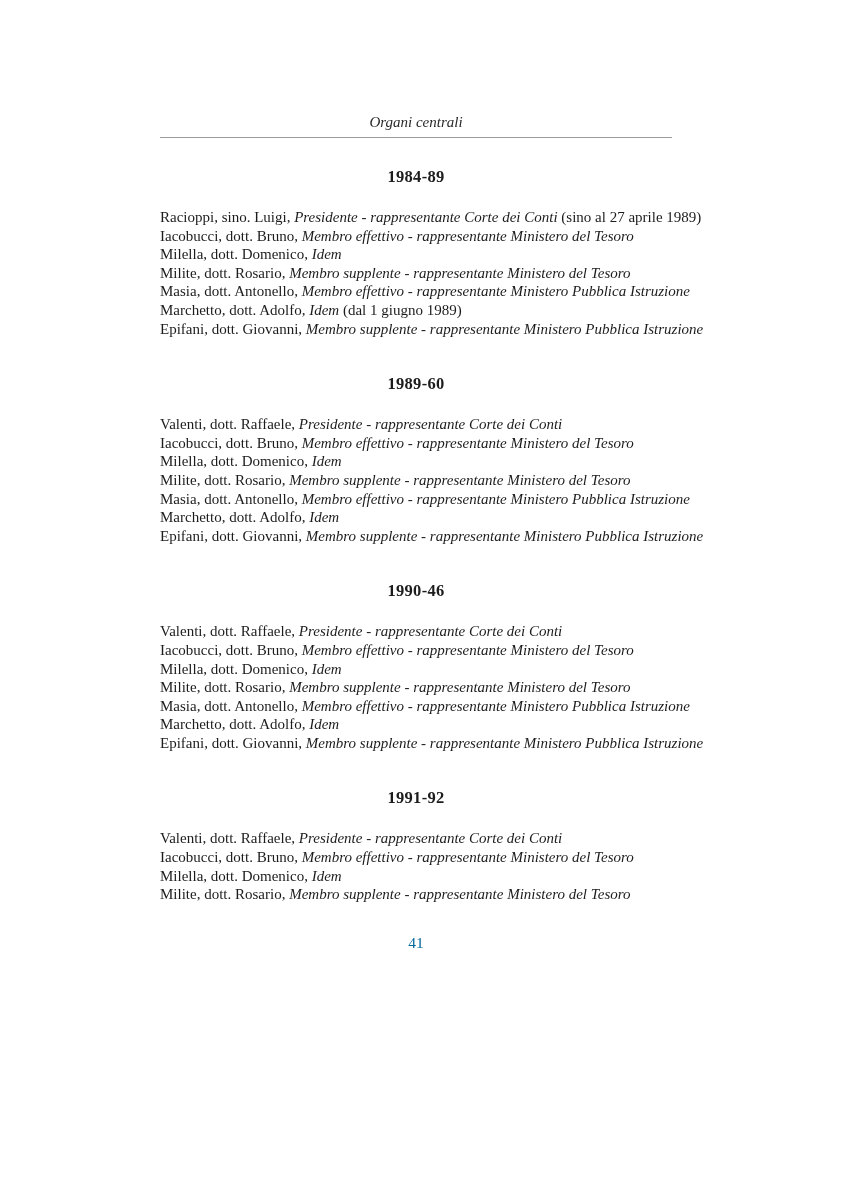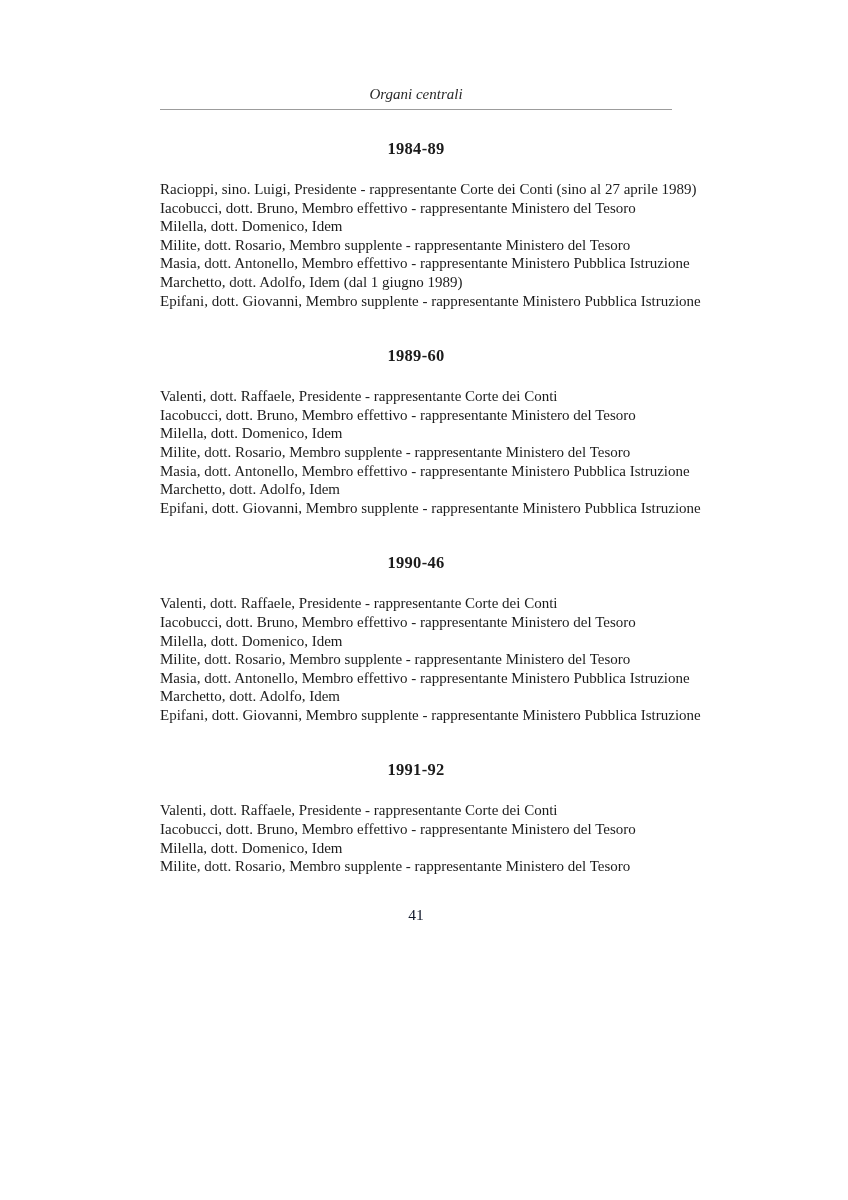--- a/index.html
+++ b/index.html
@@ -13,20 +13,21 @@
     height: 1200px;
     background: #ffffff;
     font-family: "Liberation Serif", "DejaVu Serif", serif;
     color: #1c1c1c;
     overflow: hidden;
   }
   .content {
     width: 512px;
     margin-left: 160px;
     padding-top: 85px;
+    margin-top: 28px;
   }
   .running-head {
     text-align: center;
     font-style: italic;
     font-size: 15px;
     line-height: 19px;
     color: #2a2a2a;
   }
   .rule {
     height: 0;
@@ -43,30 +44,31 @@
   }
   .year-section:first-child .section-title {
     margin-top: 29px;
   }
   .entry {
     font-size: 15px;
     line-height: 18.6px;
     white-space: nowrap;
   }
   .role {
+    font-style: italic;
   }
   .note-wrap {
     padding-left: 20px;
     white-space: nowrap;
   }
   .page-number {
     text-align: center;
     font-size: 15.5px;
     margin-top: 30px;
-    color: #0f172a;
+    color: #0369a1;
   }
 </style>
 </head>
 <body>
 
 <div class="page">
   <div class="content">
     <div class="running-head">Organi centrali</div>
     <div class="rule"></div>
 

